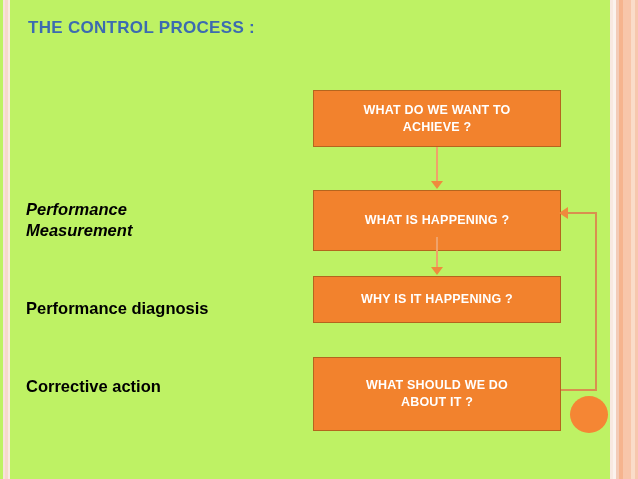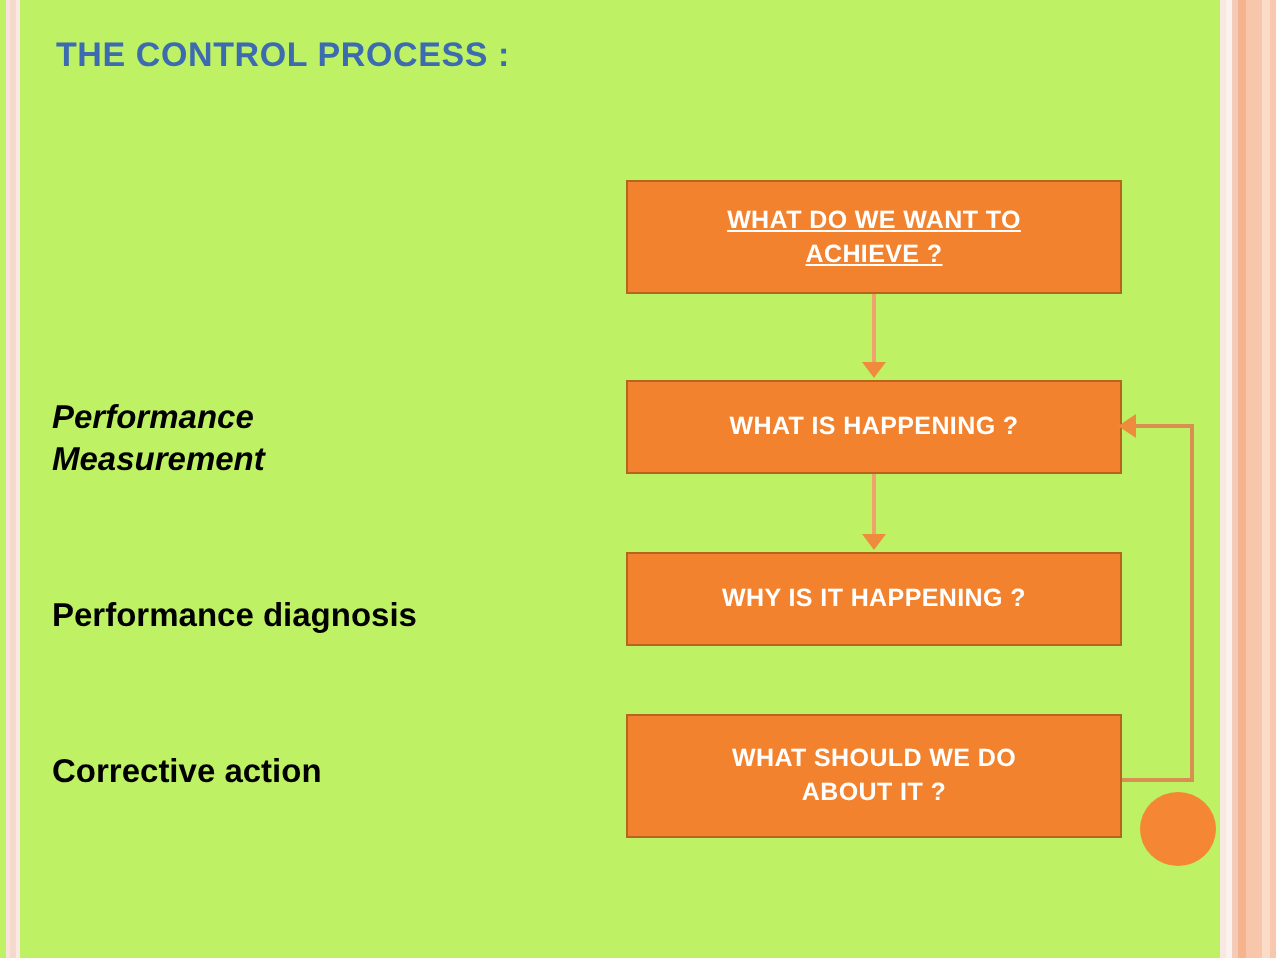--- a/index.html
+++ b/index.html
@@ -71,24 +71,24 @@
     letter-spacing: 0.2px;
     display: flex;
     align-items: center;
     justify-content: center;
     text-align: center;
     line-height: 1.35;
     box-sizing: border-box;
     padding: 0 6px;
     white-space: pre-line;
   }
-  #box-0 { left: 313px; top: 90px;  width: 248px; height: 57px; text-decoration: underline; }
-  #box-1 { left: 313px; top: 190px; width: 248px; height: 47px; }
+  #box-0 { left: 313px; top: 90px;  width: 248px; height: 57px; }
+  #box-1 { left: 313px; top: 190px; width: 248px; height: 61px; }
   #box-2 { left: 313px; top: 276px; width: 248px; height: 47px; }
-  #box-3 { left: 313px; top: 357px; width: 248px; height: 62px; }
+  #box-3 { left: 313px; top: 357px; width: 248px; height: 74px; }
 
   
   .vline {
     position: absolute;
     left: 436px;
     width: 2px;
     background: #f0a26a;
   }
   #vline-0 { top: 147px; height: 36px; }
   #vline-1 { top: 237px; height: 32px; }

